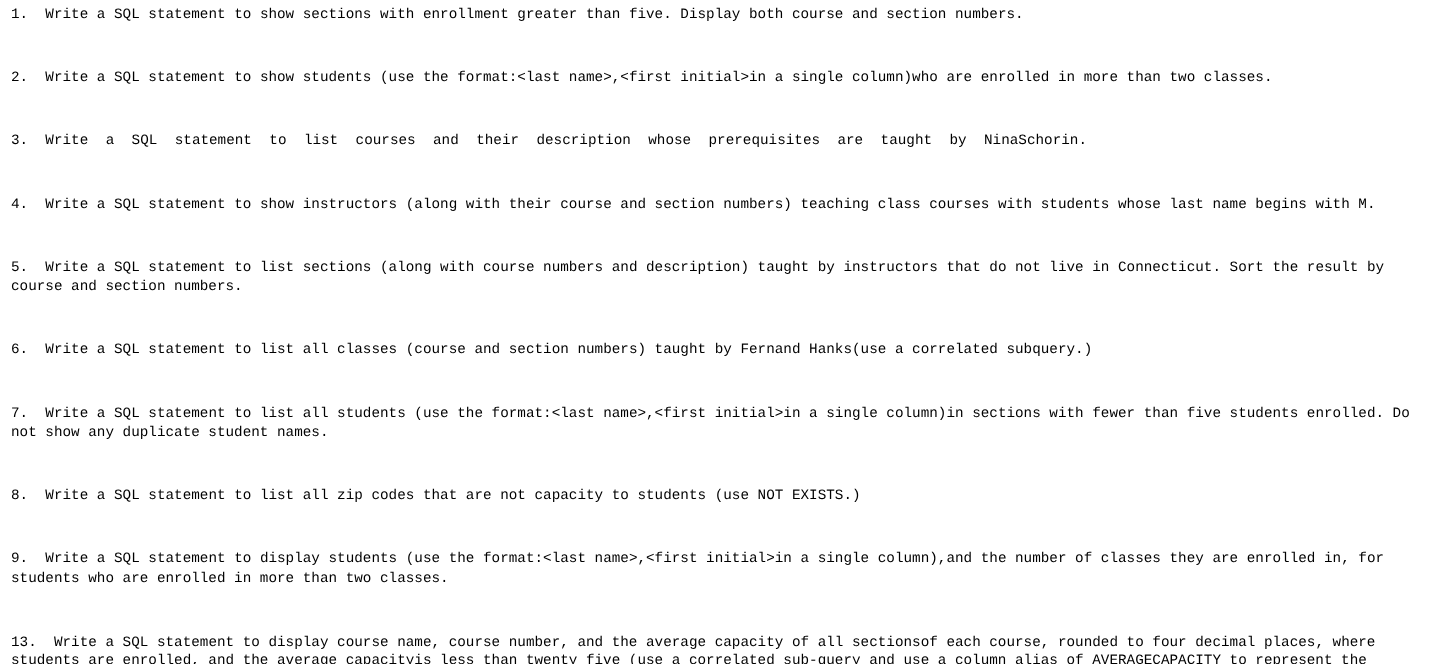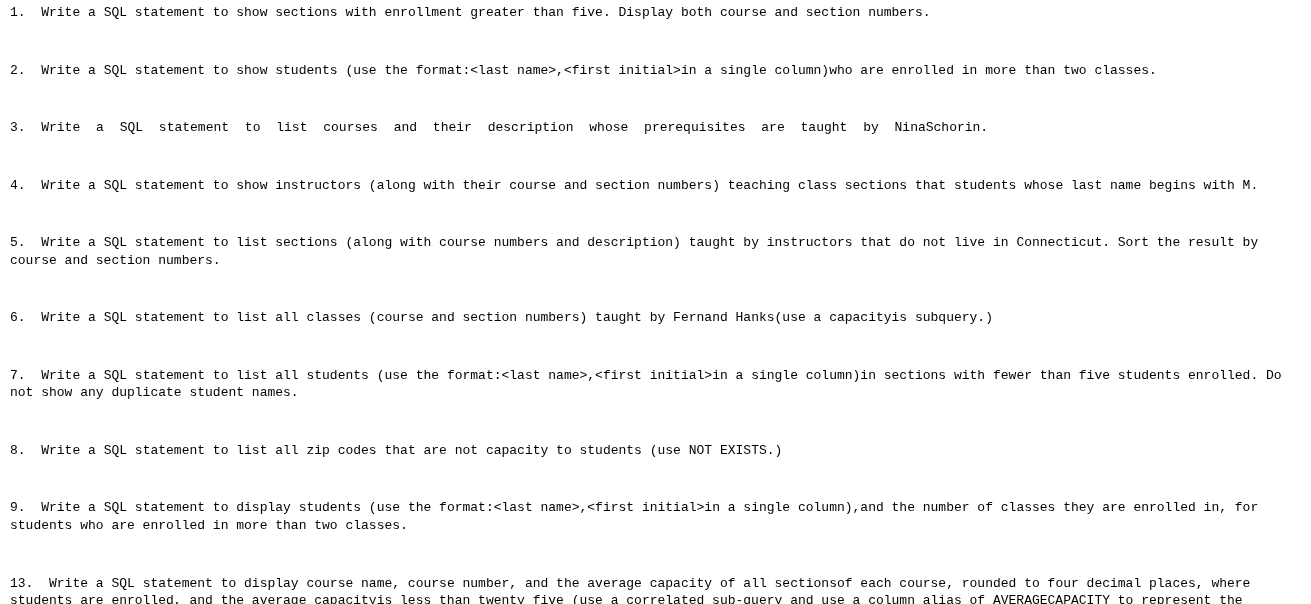--- a/index.html
+++ b/index.html
@@ -42,31 +42,31 @@
   <span class="q-text">Write a SQL statement to show students (use the format:&lt;last name&gt;,&lt;first initial&gt;in a single column)who are enrolled in more than two classes.</span>
 </div>
 
 <div class="question">
   <span class="q-num q3">3.</span>&nbsp;
   <span class="q-text q3">Write a SQL statement to list courses and their description whose prerequisites are taught by NinaSchorin.</span>
 </div>
 
 <div class="question">
   <span class="q-num">4.</span>&nbsp;
-  <span class="q-text">Write a SQL statement to show instructors (along with their course and section numbers) teaching class sections that students whose last name begins with M.</span>
+  <span class="q-text">Write a SQL statement to show instructors (along with their course and section numbers) teaching class courses with students whose last name begins with M.</span>
 </div>
 
 <div class="question">
   <span class="q-num">5.</span>&nbsp;
   <span class="q-text">Write a SQL statement to list sections (along with course numbers and description) taught by instructors that do not live in Connecticut. Sort the result by course and section numbers.</span>
 </div>
 
 <div class="question">
   <span class="q-num">6.</span>&nbsp;
-  <span class="q-text">Write a SQL statement to list all classes (course and section numbers) taught by Fernand Hanks(use a capacityis subquery.)</span>
+  <span class="q-text">Write a SQL statement to list all classes (course and section numbers) taught by Fernand Hanks(use a correlated subquery.)</span>
 </div>
 
 <div class="question">
   <span class="q-num">7.</span>&nbsp;
   <span class="q-text">Write a SQL statement to list all students (use the format:&lt;last name&gt;,&lt;first initial&gt;in a single column)in sections with fewer than five students enrolled. Do not show any duplicate student names.</span>
 </div>
 
 <div class="question">
   <span class="q-num">8.</span>&nbsp;
   <span class="q-text">Write a SQL statement to list all zip codes that are not capacity to students (use NOT EXISTS.)</span>

